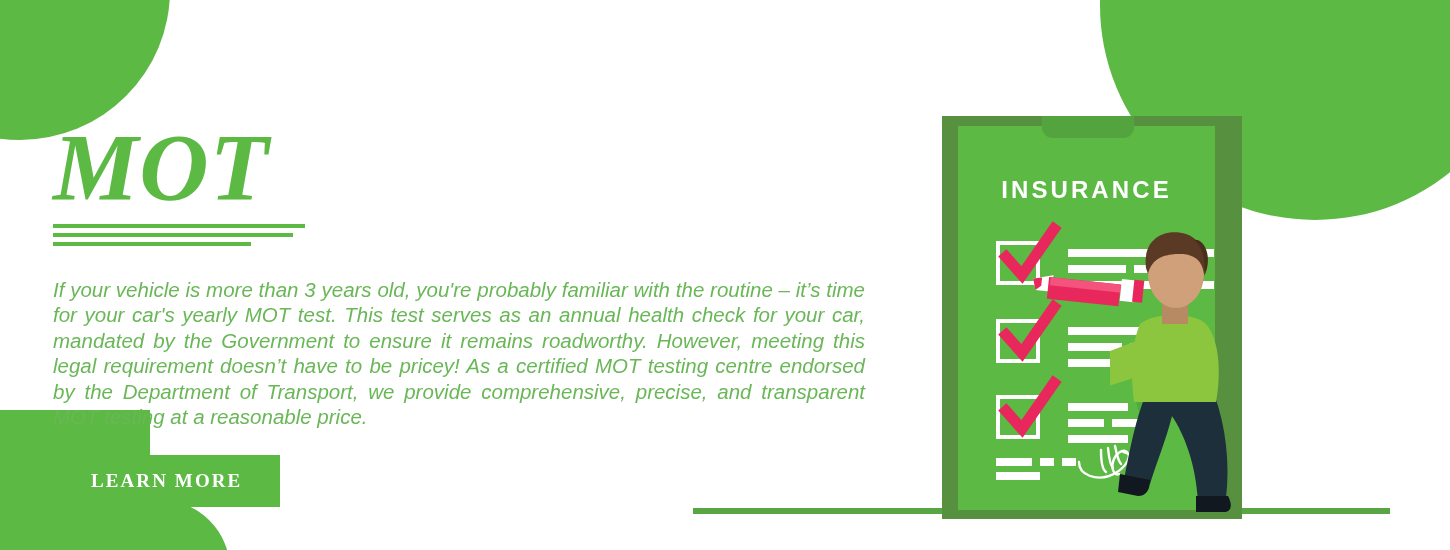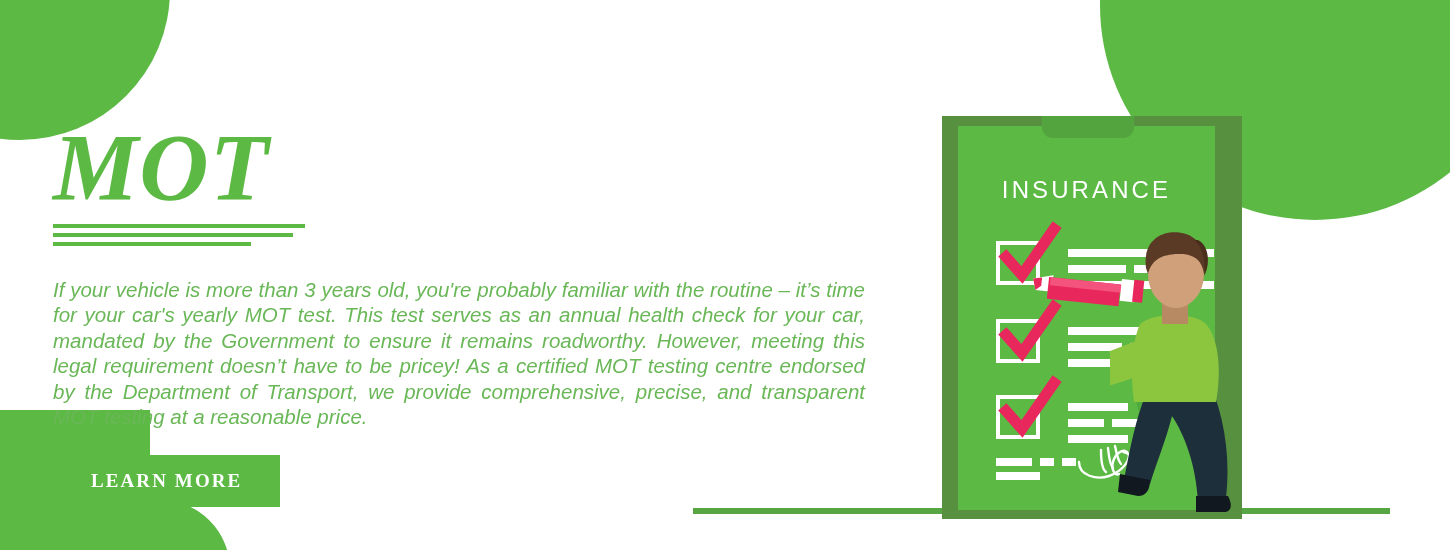--- a/index.html
+++ b/index.html
@@ -167,21 +167,21 @@
     border-radius: 0 0 11px 11px;
   }
   .board-title {
     position: absolute;
     left: 268px;
     top: 76px;
     width: 257px;
     text-align: center;
     color: #ffffff;
     font-size: 24px;
-    font-weight: normal;
+    font-weight: bold;
     letter-spacing: 3.1px;
   }
 
   
   .cbox {
     position: absolute;
     width: 44px;
     height: 44px;
     border: 4px solid #ffffff;
     box-sizing: border-box;

